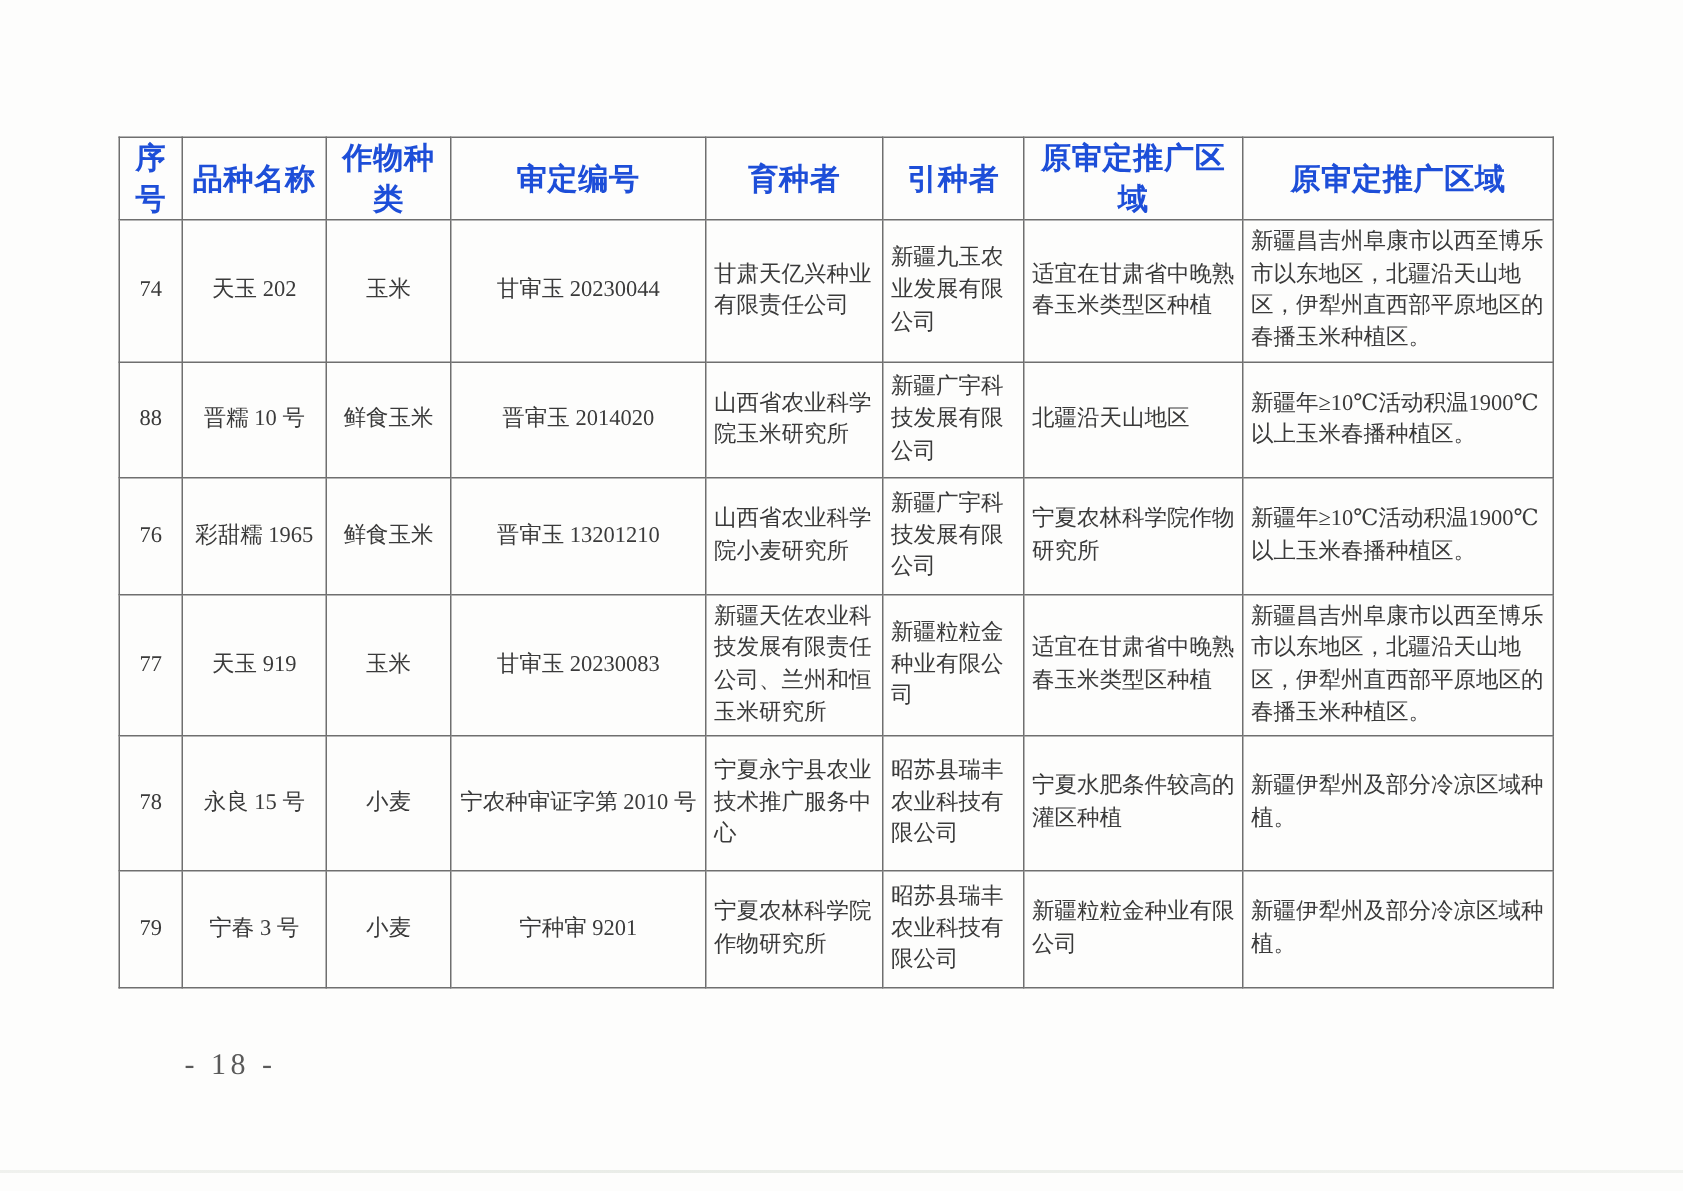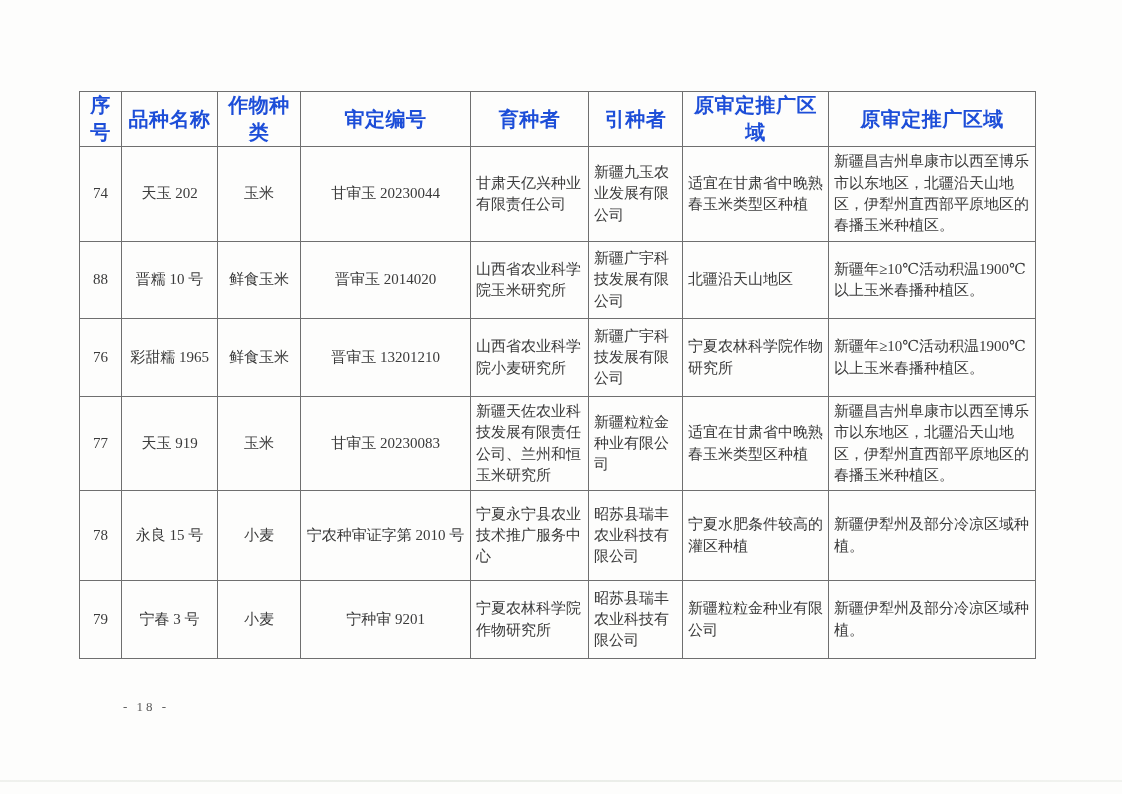--- a/index.html
+++ b/index.html
@@ -36,21 +36,21 @@
   .variety td.c1, .variety td.c2, .variety td.c3, .variety td.c4 { text-align:center; }
   .variety td.c5, .variety td.c6, .variety td.c7, .variety td.c8 { text-align:left; padding:3px 5px; }
   .variety tbody tr:nth-child(1){ height:95px; }
   .variety tbody tr:nth-child(2){ height:77px; }
   .variety tbody tr:nth-child(3){ height:78px; }
   .variety tbody tr:nth-child(4){ height:94px; }
   .variety tbody tr:nth-child(5){ height:90px; }
   .variety tbody tr:nth-child(6){ height:78px; }
   .page-number {
     position:absolute; left:123px; top:699px;
-    font-size:13px; color:#5a5a5a; letter-spacing:3px;
+    font-size:20px; color:#5a5a5a; letter-spacing:3px;
     font-family:"Liberation Serif","DejaVu Serif",serif;
   }
   .scan-edge {
     position:absolute; left:0; top:780px; width:1122px; height:2px;
     background:linear-gradient(to right,#eceeea 0%,#e4e8e2 40%,#eef0ec 100%);
     opacity:0.8;
   }
 </style>
 </head>
 <body>

